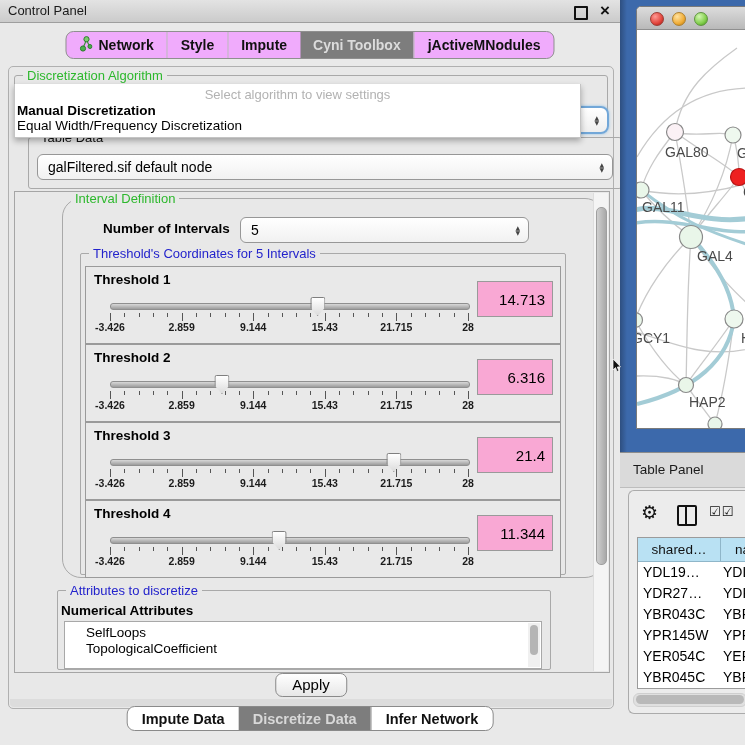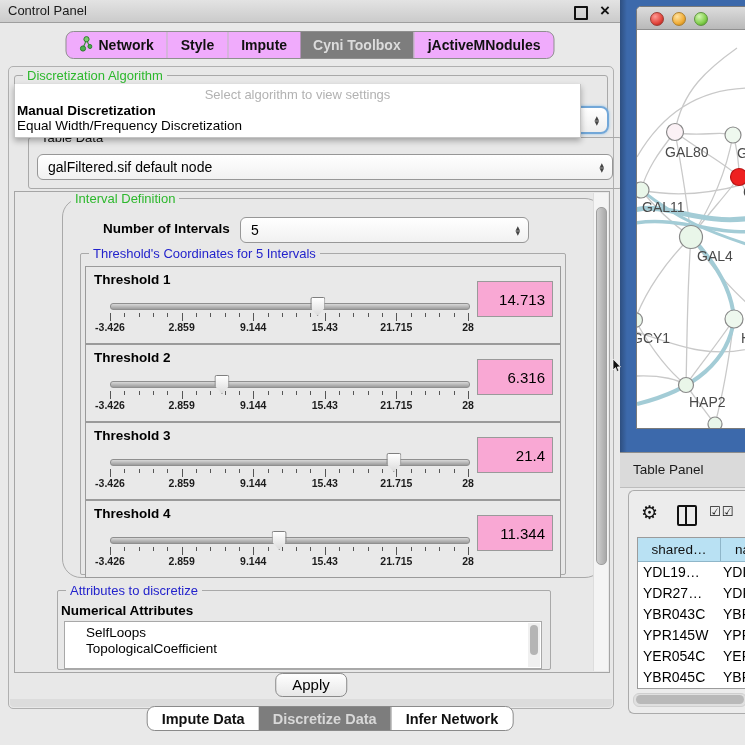--- a/index.html
+++ b/index.html
@@ -76,21 +76,21 @@
   #attr-list .list-inner{padding:3px 0 0 14px;}
   #attr-list .item{font-size:13.5px;color:#000;line-height:16px;white-space:nowrap;}
   #attr-vscroll{position:absolute;right:1px;top:1px;bottom:1px;width:12px;background:#f0f0f0;}
   #attr-vscroll .thumb{position:absolute;left:2px;top:2px;width:8px;height:30px;border-radius:4px;background:#b5b5b5;}
   
   #apply-btn{position:absolute;left:50%;top:606px;transform:translateX(-50%);height:24px;padding:0 16px;
     background:linear-gradient(#ffffff,#e7e7e7);border:1px solid #8a8a8a;border-radius:7px;
     font-size:15px;color:#000;line-height:22px;}
   #btm-strip{position:absolute;left:1px;right:1px;top:632px;height:8px;background:#dcdcdc;border-radius:0 0 4px 4px;}
   #bottabs{position:absolute;left:50%;top:706px;transform:translateX(-50%);display:inline-flex;height:23px;
-    background:#fff;border:1px solid #8a8a8a;border-radius:8px;overflow:hidden;z-index:5;margin-left:20px;}
+    background:#fff;border:1px solid #8a8a8a;border-radius:8px;overflow:hidden;z-index:5;}
   .btab{display:flex;align-items:center;padding:0 14px;font-size:14.5px;font-weight:bold;color:#111;white-space:nowrap;}
   .btab.sep{border-left:1px solid #aaa;}
   .btab.selected{background:#7d7d7d;color:#d8d8d8;}
   
   #right{position:absolute;left:620px;top:0;width:125px;height:691px;}
   #desktop{position:absolute;left:0;top:0;width:125px;height:452px;
     background:linear-gradient(90deg,#2e4f80 0,#3c69ab 7px,#3c69ab 100%);}
   #netwin{position:absolute;left:16px;top:6px;width:115px;height:421px;border:1px solid #7a7a7a;
     border-radius:5px 0 0 0;overflow:hidden;background:#fff;}
   #netwin-titlebar{position:relative;height:22px;background:linear-gradient(#dcdcdc,#b9b9b9);

